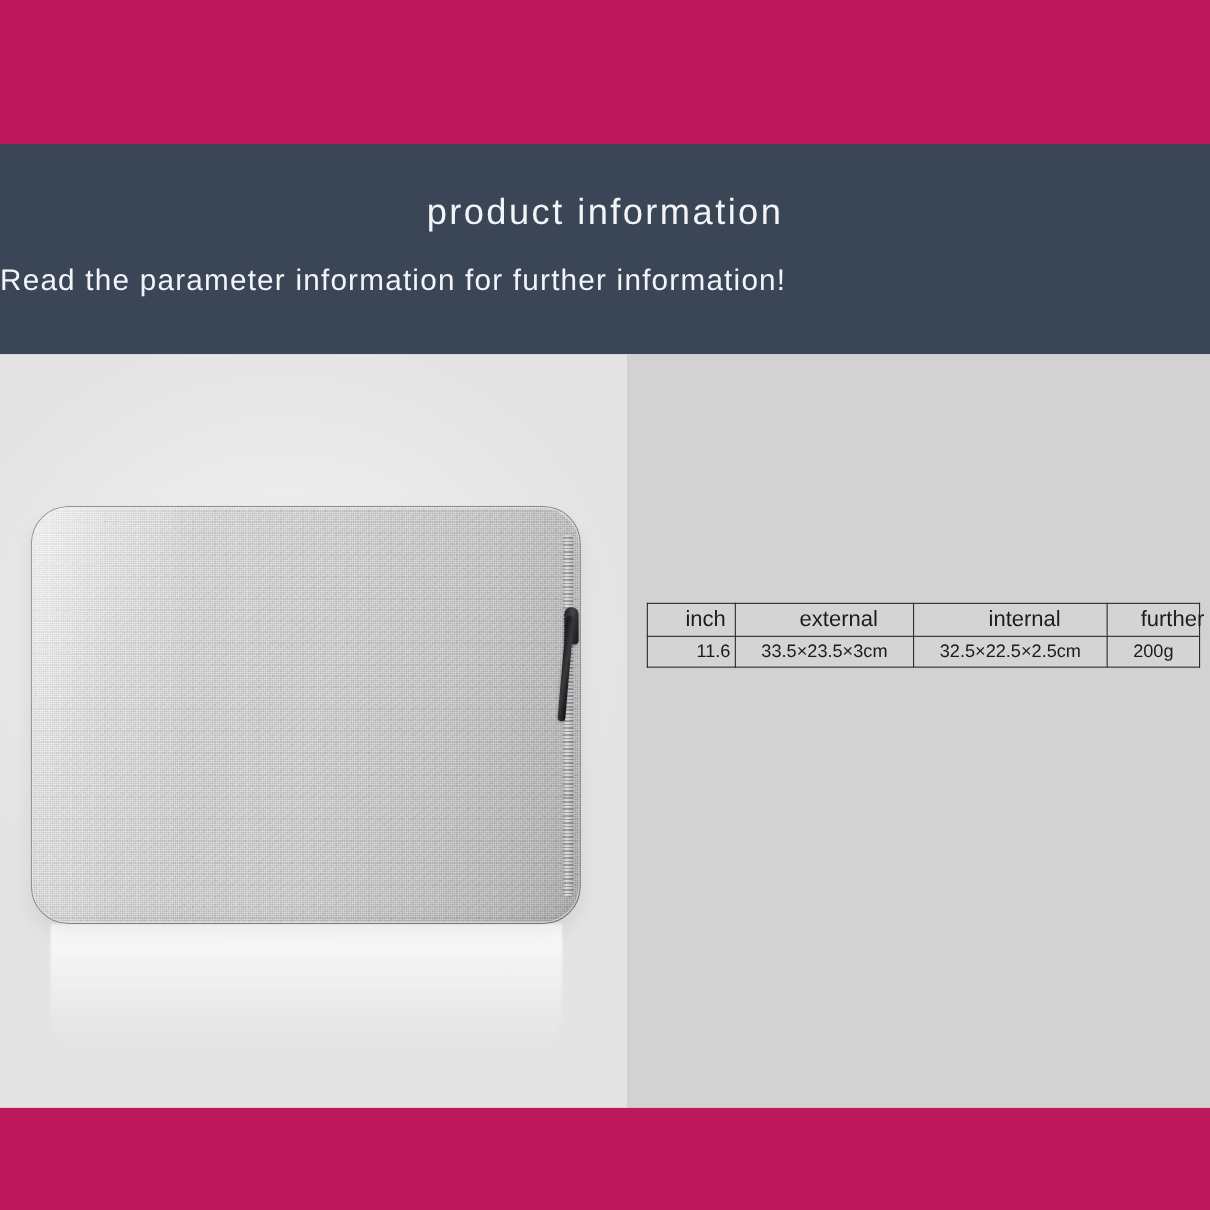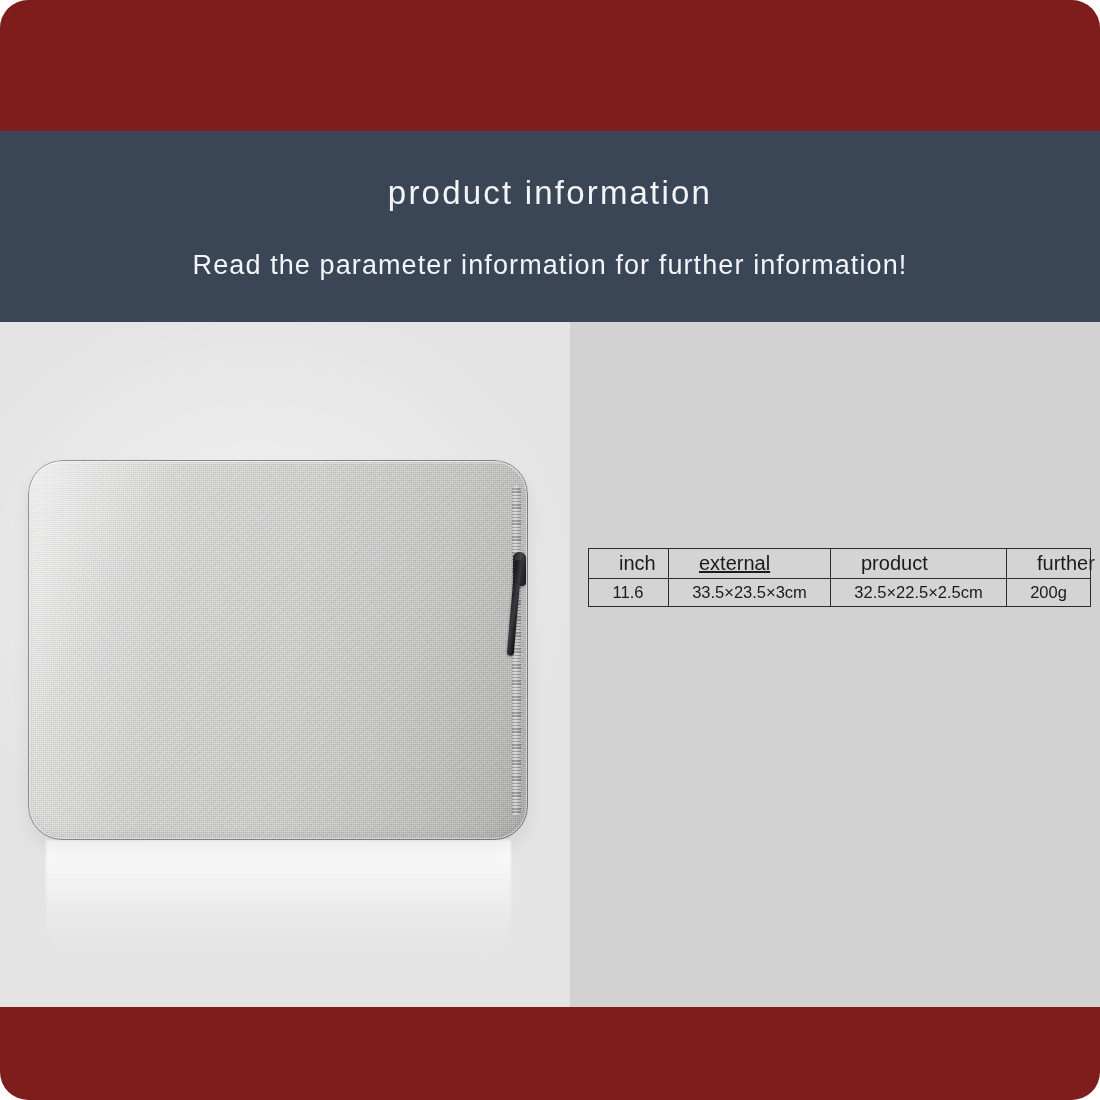--- a/index.html
+++ b/index.html
@@ -9,23 +9,22 @@
     background: #ffffff;
   }
   body {
     font-family: "Liberation Sans", "DejaVu Sans", sans-serif;
   }
 
   .page {
     position: relative;
     width: 1100px;
     height: 1100px;
-    background: #7f1d1d;
+    background: #be185d;
     overflow: hidden;
-    border-radius: 28px;
   }
 
   
   .header-band {
     position: absolute;
     left: 0;
     top: 131px;
     width: 1100px;
     height: 191px;
     background: #3a4556;
@@ -40,23 +39,22 @@
     color: #f2f4f7;
     font-size: 33px;
     letter-spacing: 2.2px;
     font-weight: 400;
     line-height: 40px;
     white-space: nowrap;
   }
   .header-subtitle {
     position: absolute;
     left: 0;
-    top: 117px;
-    width: 1100px;
-    text-align: center;
+    top: 107px;
+    width: 1100px;
     color: #f2f4f7;
     font-size: 27px;
     letter-spacing: 1.1px;
     font-weight: 400;
     line-height: 34px;
     white-space: nowrap;
   }
 
   
   .content {
@@ -244,30 +242,30 @@
   .spec-table td, .spec-table th {
     border: 1.4px solid #2b2b2b;
     height: 28px;
     padding: 0 4px;
     font-weight: 400;
     box-sizing: border-box;
   }
   .spec-table thead th {
     height: 30px;
     font-size: 20px;
-    text-align: left;
+    text-align: center;
     padding-left: 30px;
   }
   .col-inch   { width: 80px; }
-  .col-ext    { width: 162px; text-decoration: underline; }
+  .col-ext    { width: 162px; }
   .col-int    { width: 176px; }
   .col-weight { width: 84px; }
 
   .spec-table tbody td.c-inch {
-    text-align: center;
+    text-align: right;
     padding-left: 3px;
   }
   .spec-table tbody td.c-ext,
   .spec-table tbody td.c-int,
   .spec-table tbody td.c-weight {
     text-align: center;
   }
   
   .spec-table tbody tr:nth-child(2) td.c-weight,
   .spec-table tbody tr:nth-child(5) td.c-weight {
@@ -305,21 +303,21 @@
       </div>
 
     </div>
 
     <div class="table-panel">
       <table class="spec-table">
         <thead>
           <tr>
             <th class="col-inch">inch</th>
             <th class="col-ext">external</th>
-            <th class="col-int">product</th>
+            <th class="col-int">internal</th>
             <th class="col-weight">further</th>
           </tr>
         </thead>
         <tbody>
           <tr>
             <td class="c-inch">11.6</td>
             <td class="c-ext">33.5×23.5×3cm</td>
             <td class="c-int">32.5×22.5×2.5cm</td>
             <td class="c-weight">200g</td>
           </tr>

